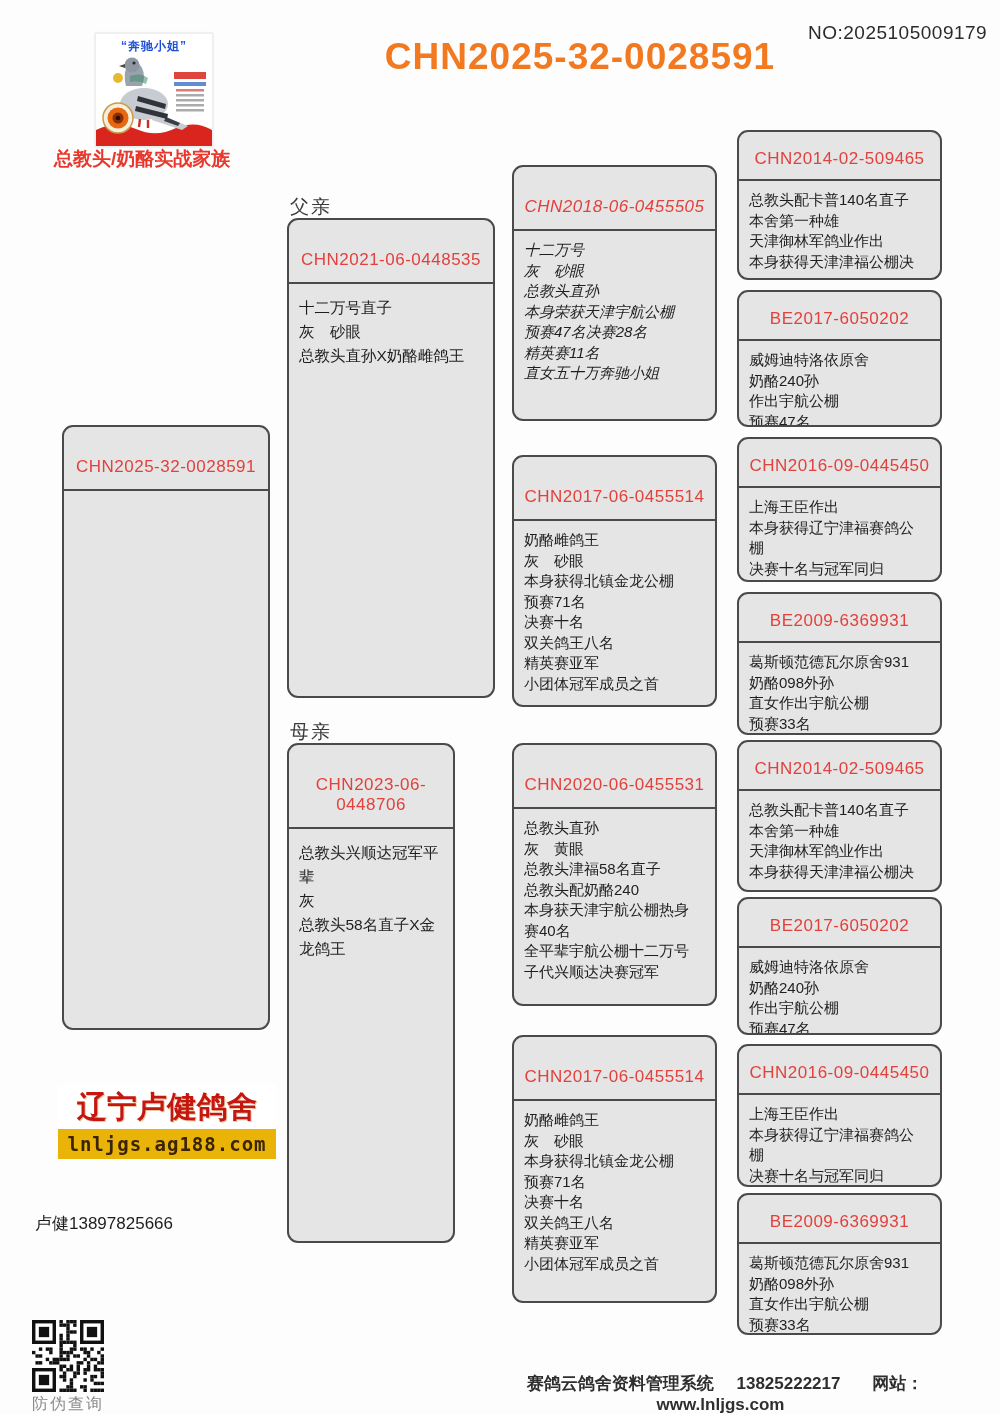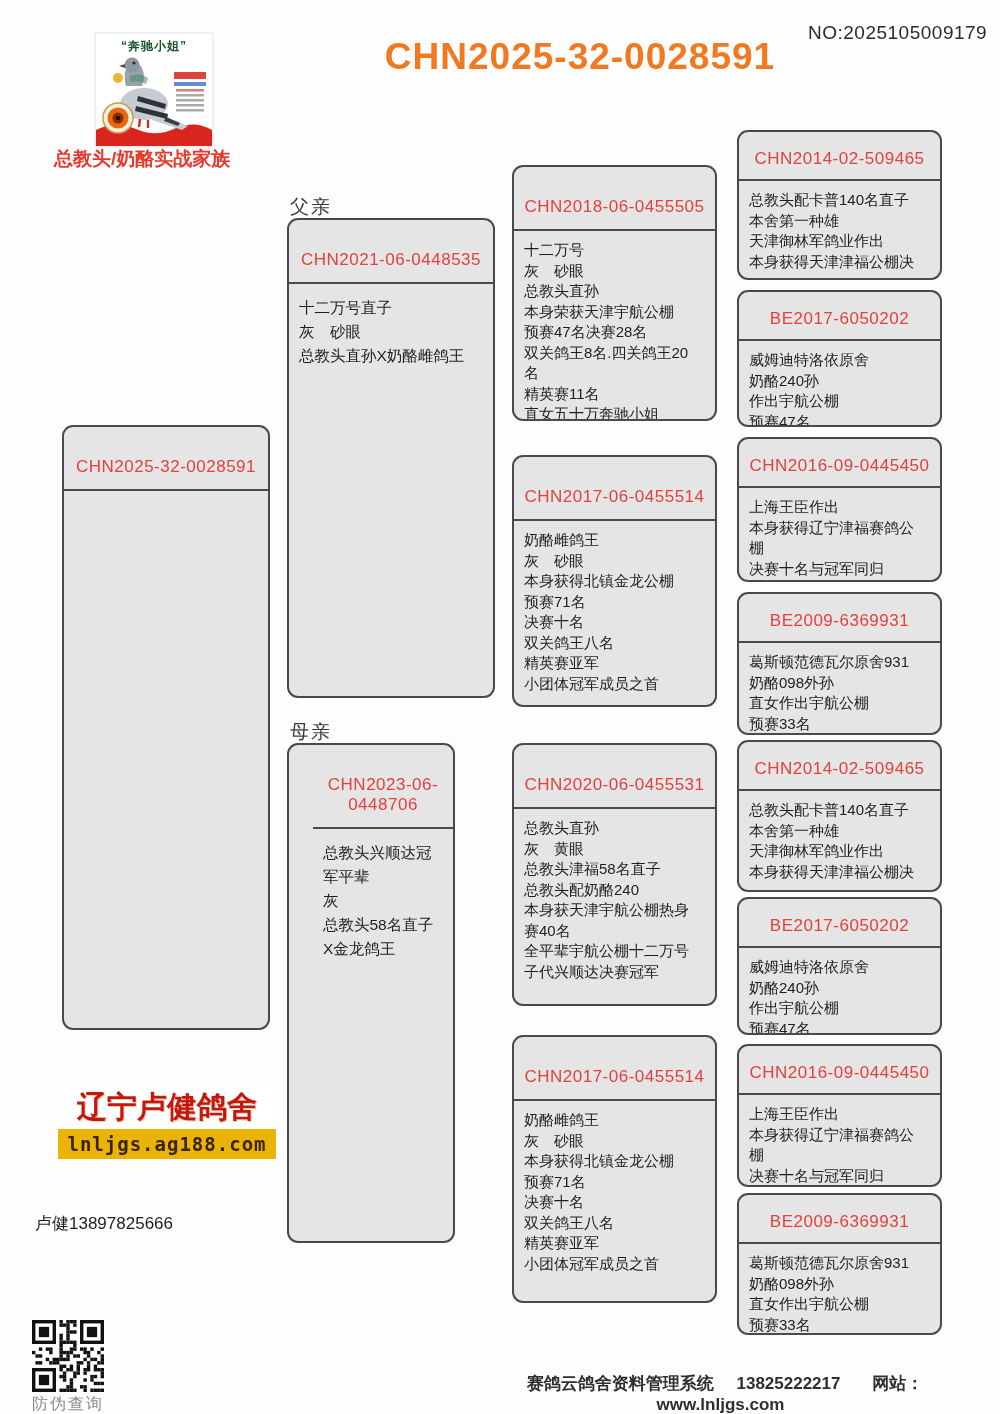--- a/index.html
+++ b/index.html
@@ -30,21 +30,21 @@
   }
   
   .logo{
     position:absolute;left:95px;top:33px;width:116px;height:112px;
     background:#fff;border:1px solid #eee;
     box-shadow:0 0 2px rgba(0,0,0,.15);
     overflow:hidden;
   }
   .logo-caption{
     position:absolute;left:0;top:4px;width:100%;
-    text-align:center;font-size:12px;font-weight:700;color:#14532d;
+    text-align:center;font-size:12px;font-weight:700;color:#1d4ed8;
     letter-spacing:1px;
   }
   .logo svg{position:absolute;left:0;top:0;}
   
   .role-label{
     position:absolute;font-size:19px;color:#3a3a3a;letter-spacing:2px;
   }
   
   .pbox{
     position:absolute;
@@ -158,38 +158,37 @@
   <div class="pbox gen2" style="left:287px;top:218px;width:208px;height:480px;">
     <div class="ring">CHN2021-06-0448535</div>
     <div class="body">
         <div>十二万号直子</div>
         <div>灰　砂眼</div>
         <div>总教头直孙X奶酪雌鸽王</div>
       </div>
   </div>
 
   <div class="role-label" style="left:290px;top:719px;">母亲</div>
-  <div class="pbox gen2" style="left:287px;top:743px;width:168px;height:500px;padding-left:24px;">
+  <div class="pbox gen2" style="left:287px;top:743px;width:168px;height:500px;">
     <div class="ring">CHN2023-06-0448706</div>
     <div class="body">
         <div>总教头兴顺达冠军平辈</div>
         <div>灰</div>
         <div>总教头58名直子X金龙鸽王</div>
       </div>
   </div>
 
-  <div class="pbox" style="left:512px;top:165px;width:205px;height:256px;">
+  <div class="pbox" style="left:512px;top:165px;width:205px;height:256px;font-style:italic;">
     <div class="ring">CHN2018-06-0455505</div>
     <div class="body">
         <div>十二万号</div>
         <div>灰　砂眼</div>
         <div>总教头直孙</div>
         <div>本身荣获天津宇航公棚</div>
         <div>预赛47名决赛28名</div>
-        <div>双关鸽王8名.四关鸽王20名</div>
         <div>精英赛11名</div>
         <div>直女五十万奔驰小姐</div>
       </div>
   </div>
   <div class="pbox" style="left:512px;top:455px;width:205px;height:252px;">
     <div class="ring">CHN2017-06-0455514</div>
     <div class="body">
         <div>奶酪雌鸽王</div>
         <div>灰　砂眼</div>
         <div>本身获得北镇金龙公棚</div>

